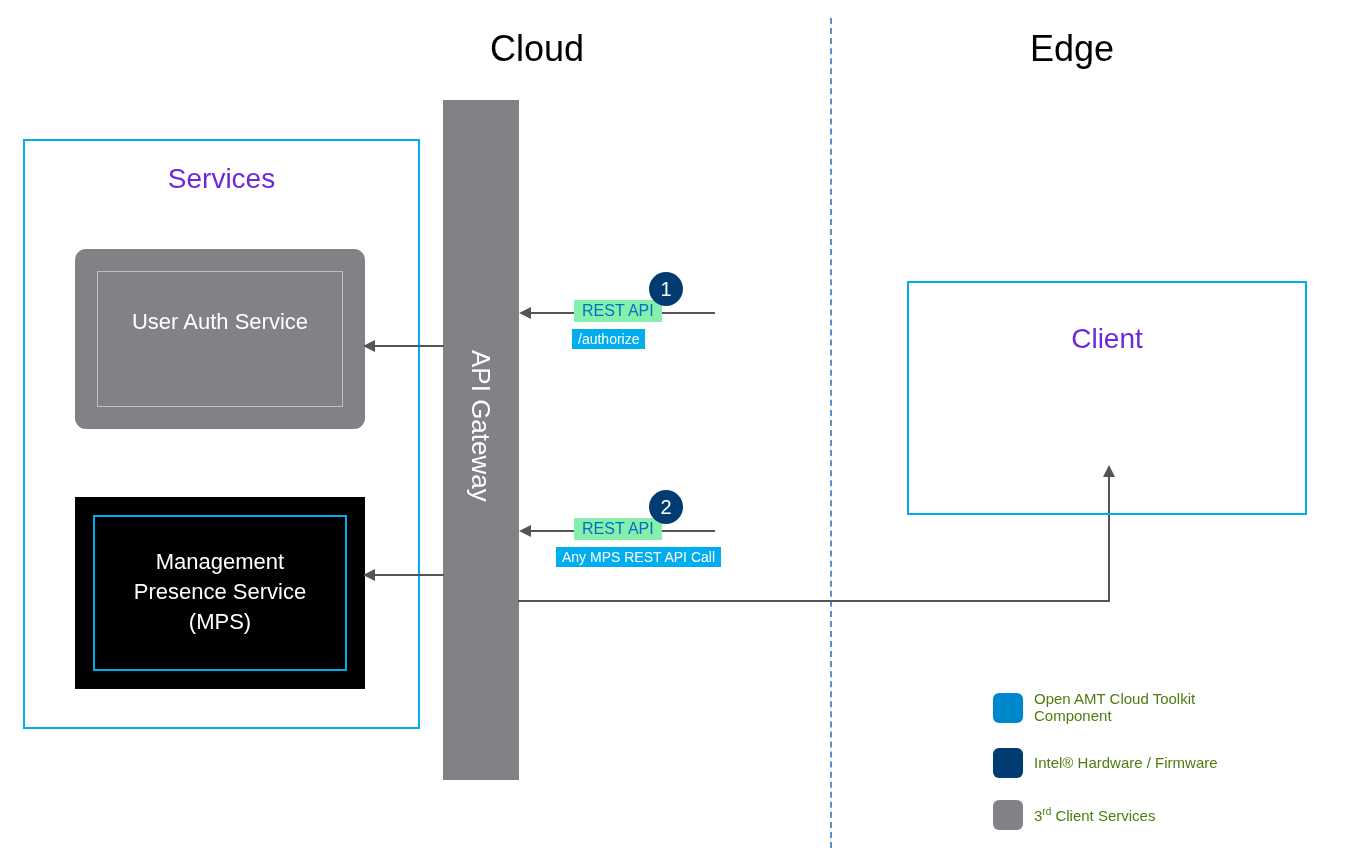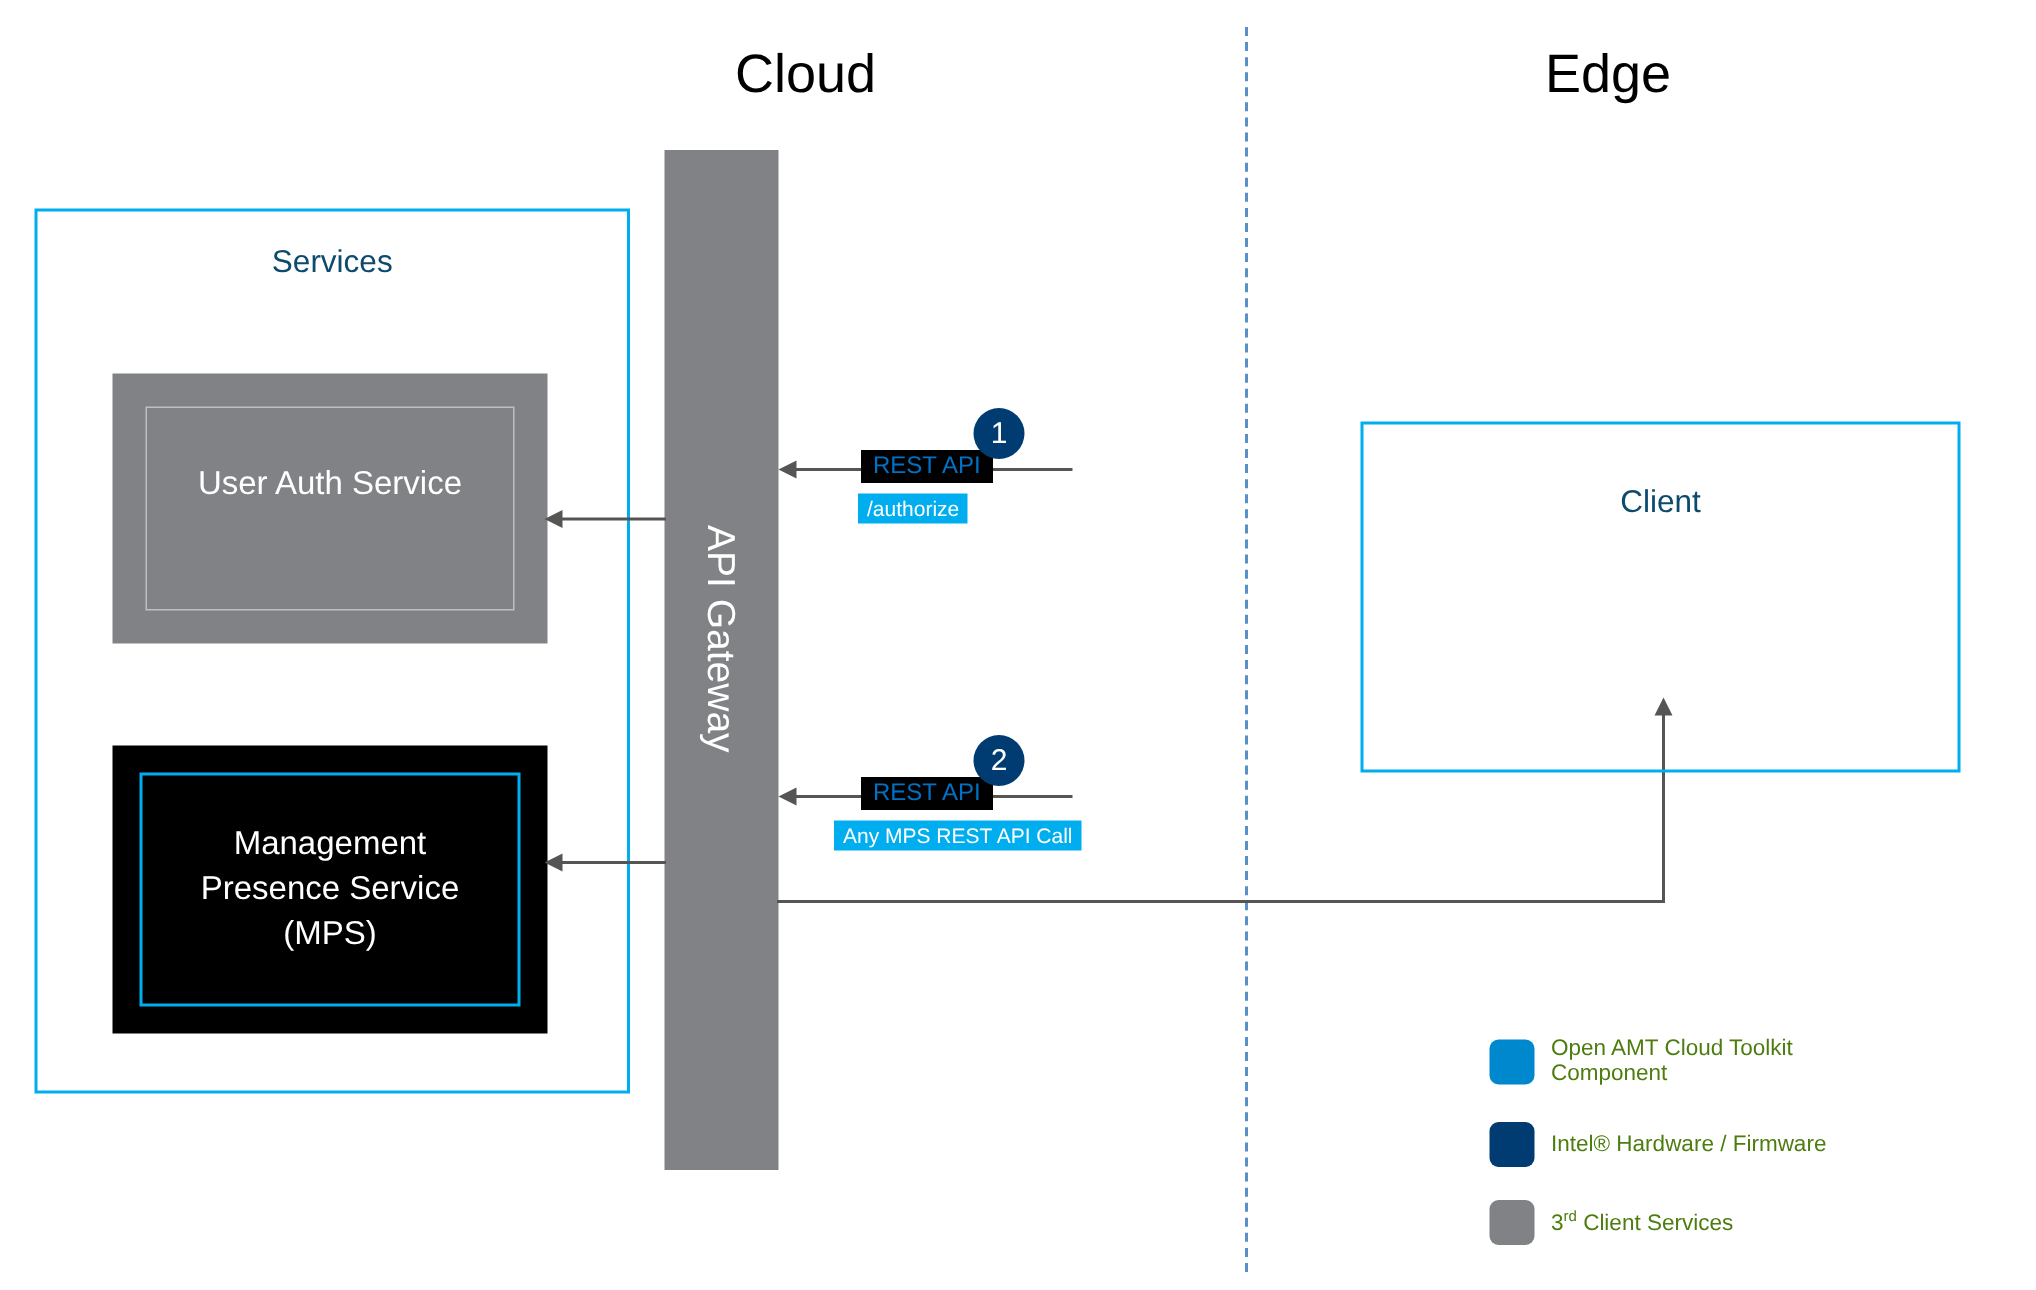--- a/index.html
+++ b/index.html
@@ -23,22 +23,22 @@
   .dashed-divider {
     position: absolute;
     border-left: 2px dashed #5b8fc9;
     width: 0;
   }
   .outer-box {
     position: absolute;
     border: 2px solid #00aeef;
   }
   .inner-label {
-    font-size: 21px;
-    color: #0c4a6e;
+    font-size: 28px;
+    color: #6d28d9;
     text-align: center;
     position: absolute;
     font-weight: 300;
   }
   .svc-box {
     position: absolute;
     background: #808285;
   }
   .svc-inner {
     position: absolute;
@@ -78,21 +78,21 @@
   .arrowhead {
     position: absolute;
     width: 0;
     height: 0;
     border-top: 6px solid transparent;
     border-bottom: 6px solid transparent;
   }
   .arrow-left { border-right: 12px solid #555; }
   .rest-pill {
     position: absolute;
-    background: #000000;
+    background: #86efac;
     color: #0071c5;
     font-size: 16px;
     padding: 2px 8px;
     font-weight: 400;
   }
   .badge-circle {
     position: absolute;
     width: 34px;
     height: 34px;
     border-radius: 50%;
@@ -139,21 +139,21 @@
 <body>
 
 <div class="section-title" style="left:490px; top:28px;">Cloud</div>
 <div class="section-title" style="left:1030px; top:28px;">Edge</div>
 
 <div class="dashed-divider" style="left:830px; top:18px; height:830px;"></div>
 
 <div class="outer-box" style="left:23px; top:139px; width:397px; height:590px;">
   <div class="inner-label" style="left:0; right:0; top:22px;">Services</div>
 
-  <div class="svc-box" style="left:50px; top:108px; width:290px; height:180px;">
+  <div class="svc-box" style="left:50px; top:108px; width:290px; height:180px;border-radius:11px;">
     <div class="svc-inner" style="left:22px; top:22px; right:22px; bottom:22px;"></div>
     <div class="svc-text" style="left:0; right:0; top:58px; line-height:30px;">User Auth Service</div>
   </div>
 
   <div class="mps-box" style="left:50px; top:356px; width:290px; height:192px;">
     <div class="mps-inner" style="left:18px; top:18px; right:18px; bottom:18px;"></div>
     <div class="svc-text" style="left:0; right:0; top:50px; line-height:30px;">
       <span>Management</span><br>
       <span>Presence Service</span><br>
       <span>(MPS)</span>

